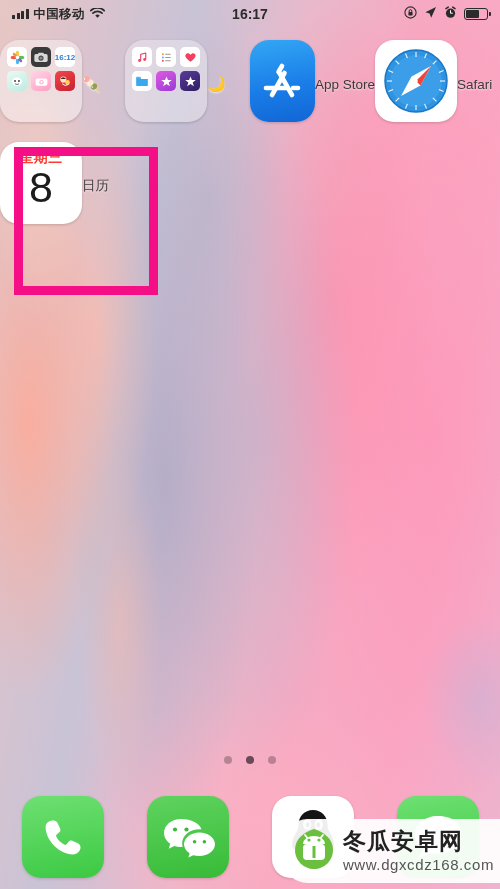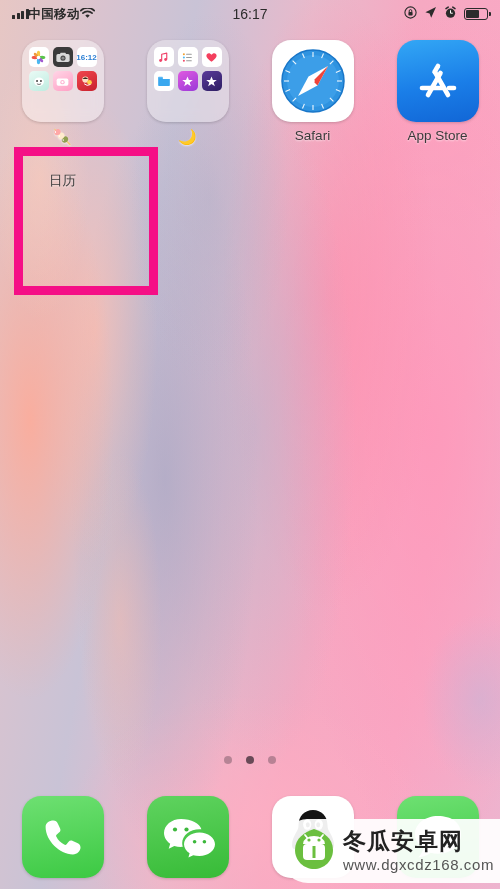--- a/index.html
+++ b/index.html
@@ -33,36 +33,36 @@
       radial-gradient(ellipse 80px 120px at 480px 700px, rgba(198,180,215,.55), rgba(198,180,215,0) 72%);
   }
 
   
   .statusbar{
     position:absolute; top:0; left:0; right:0; height:28px;
     display:flex; align-items:center; padding:0 12px;
     color:#2b2b2b; font-size:13px; font-weight:bold;
     z-index:30;
   }
-  .sb-left{ display:flex; align-items:center; }
-  .sb-center{ position:absolute; left:0; right:0; text-align:center; font-size:14px; font-weight:normal; }
+  .sb-left{ display:flex; align-items:center; gap:5px; }
+  .sb-center{ position:absolute; left:0; right:0; text-align:center; font-size:14px; font-weight:bold; }
   .sb-right{ margin-left:auto; display:flex; align-items:center; gap:7px; position:relative; z-index:2;}
   .signal{ display:flex; align-items:flex-end; gap:1.5px; height:10px; }
   .signal i{ display:block; width:3px; background:#2b2b2b; border-radius:.5px; }
   .signal i:nth-child(1){height:4px}.signal i:nth-child(2){height:6px}
   .signal i:nth-child(3){height:8px}.signal i:nth-child(4){height:10px}
   .carrier{ font-size:12.5px; letter-spacing:.3px; }
   .battery{ width:24px; height:12px; border:1.4px solid #2b2b2b; border-radius:3px; position:relative; }
   .battery::after{ content:""; position:absolute; right:-4px; top:3.4px; width:2px; height:4px; background:#2b2b2b; border-radius:0 1px 1px 0;}
   .battery b{ position:absolute; left:1.3px; top:1.3px; bottom:1.3px; width:58%; background:#2b2b2b; border-radius:1px; display:block;}
 
   
   .grid{ position:absolute; top:40px; left:0; right:0; z-index:20; }
   .row{ display:flex; }
-  .cell{ width:125px; display:flex; flex-direction:column; align-items:center; }
+  .cell{ width:125px; display:flex; flex-direction:row; align-items:center; }
   .icon{ width:82px; height:82px; border-radius:19px; position:relative; overflow:hidden;
          box-shadow:0 1px 3px rgba(0,0,0,.18); }
   .label{ margin-top:6px; font-size:13.5px; color:#3a3a3a; text-shadow:0 1px 2px rgba(255,255,255,.65); white-space:nowrap; }
   .label.emoji{ font-size:15px; }
 
   
   .folder{ background:rgba(255,255,255,.42); backdrop-filter:blur(6px);
            display:grid; grid-template-columns:repeat(3,1fr); grid-template-rows:repeat(3,1fr);
            gap:4px; padding:7px 7px; }
   .mini{ border-radius:5px; width:100%; height:100%; font-size:11px; display:flex;
@@ -246,20 +246,35 @@
             <path d="M9 2 L11 7 L16.3 7 L12 10.3 L13.7 15.5 L9 12.3 L4.3 15.5 L6 10.3 L1.7 7 L7 7 Z" fill="#fff"></path>
           </svg>
         </span>
         <span class="mini" style="background:linear-gradient(150deg,#5a3a9a,#2e1f63);">
           <svg width="13" height="13" viewBox="0 0 18 18">
             <path d="M9 2 L11 7 L16.3 7 L12 10.3 L13.7 15.5 L9 12.3 L4.3 15.5 L6 10.3 L1.7 7 L7 7 Z" fill="#fff"></path>
           </svg>
         </span>
       </div>
       <div class="label emoji">🌙</div>
+    </div>
+
+    <div class="cell">
+      <div class="icon appstore">
+        <svg width="56" height="56" viewBox="0 0 56 56">
+          <g stroke="#ffffff" stroke-width="4.6" stroke-linecap="round" fill="none">
+            <path d="M18 42 L30.5 20"></path>
+            <path d="M38 42 L25.5 20"></path>
+            <path d="M28 13 L24.5 19"></path>
+            <path d="M12 35 h21"></path>
+            <path d="M39 35 h5"></path>
+          </g>
+        </svg>
+      </div>
+      <div class="label">App Store</div>
     </div>
 
     <div class="cell">
       <div class="icon safari">
         <svg width="70" height="70" viewBox="0 0 70 70">
           <circle cx="35" cy="35" r="31" fill="#2f93e0"></circle>
           <circle cx="35" cy="35" r="31" fill="none" stroke="#1976c8" stroke-width="1.5"></circle>
           <circle cx="35" cy="35" r="26" fill="#3c9ee8"></circle>
           <g stroke="#ffffff" stroke-width="1.1" opacity=".92">
             <path d="M35 6 v5"></path>
@@ -279,41 +294,30 @@
             <path d="M24.5 62.5 l1.9-4.6"></path>
               <path d="M43.6 12.1 l1.9-4.6"></path>
           </g>
           <path d="M50 20 L30.5 30.5 L20 50 L39.5 39.5 Z" fill="#ffffff"></path>
           <path d="M50 20 L35 35 L39.5 39.5 Z" fill="#f0443a"></path>
           <circle cx="35" cy="35" r="1.8" fill="#ffffff"></circle>
         </svg>
       </div>
       <div class="label">Safari</div>
     </div>
-
-    <div class="cell">
-      <div class="icon appstore">
-        <svg width="56" height="56" viewBox="0 0 56 56">
-          <g stroke="#ffffff" stroke-width="4.6" stroke-linecap="round" fill="none">
-            <path d="M18 42 L30.5 20"></path>
-            <path d="M38 42 L25.5 20"></path>
-            <path d="M28 13 L24.5 19"></path>
-            <path d="M12 35 h21"></path>
-            <path d="M39 35 h5"></path>
-          </g>
-        </svg>
-      </div>
-      <div class="label">App Store</div>
-    </div>
   </div>
 
   <div class="row" style="margin-top:20px;">
 
 
     <div class="cell">
+      <div class="icon calendar">
+        <div class="cal-dow">星期三</div>
+        <div class="cal-day">8</div>
+      </div>
       <div class="label">日历</div>
     </div>
   </div>
 </div>
 
 <div class="highlight"></div>
 
 <div class="dots">
   <span class="dot"></span>
   <span class="dot active"></span>

